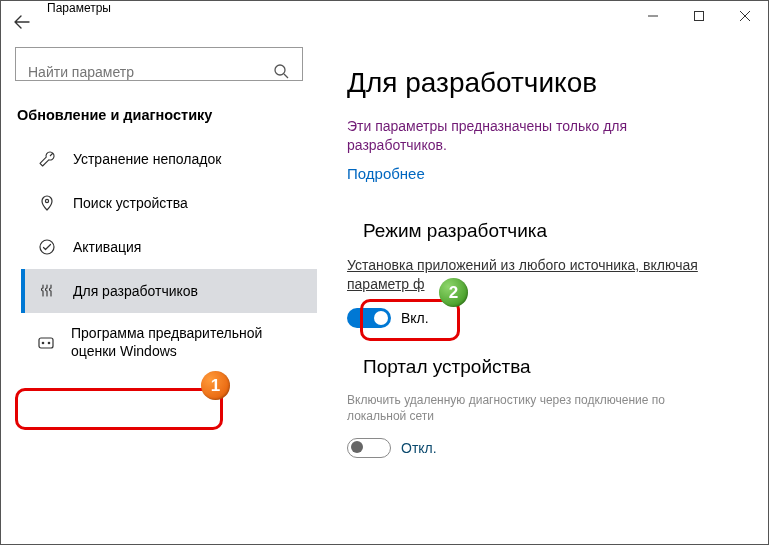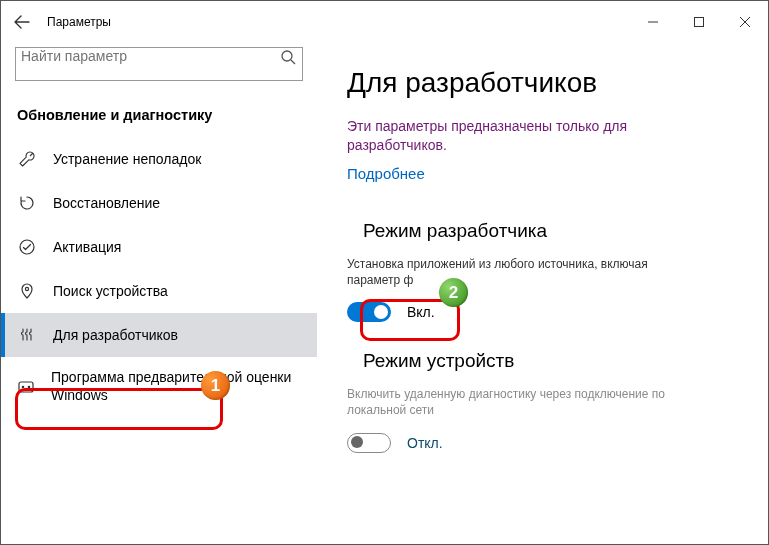--- a/index.html
+++ b/index.html
@@ -1,51 +1,51 @@
 <!DOCTYPE html>
 <html><head>
 <meta charset="utf-8">
 <style>
   * { box-sizing: border-box; margin: 0; padding: 0; font-family: "Segoe UI", Arial, sans-serif; }
   body { background: #fff; width: 769px; height: 545px; overflow: hidden; }
   .window { width: 769px; height: 545px; border: 1px solid #555; background: #fff; display: flex; flex-direction: column; position: relative; }
-  .titlebar { height: 42px; display: flex; align-items: center; background: #fff; border-bottom: none; }
+  .titlebar { height: 42px; display: flex; align-items: flex-start; background: #fff; border-bottom: none; }
   .back-btn { width: 42px; height: 42px; display: flex; align-items: center; justify-content: center; cursor: pointer; }
   .titlebar-title { font-size: 12px; margin-left: 4px; color: #000; }
   .winctrls { margin-left: auto; display: flex; }
   .winctrl { width: 46px; height: 30px; display: flex; align-items: center; justify-content: center; cursor: pointer; }
   .body { flex: 1; display: flex; overflow: hidden; }
   .sidebar { width: 316px; background: #fff; border-right: none; padding: 0; display: flex; flex-direction: column; }
   .nav-home { display: flex; align-items: center; padding: 10px 16px 10px 16px; cursor: pointer; }
   .nav-home .icon { width: 20px; height: 20px; margin-right: 14px; display:flex; align-items:center; justify-content:center; }
   .nav-home span.label { font-size: 14px; }
   .search-wrap { padding: 4px 14px 8px 14px; }
-  .search { border: 1px solid #999; height: 34px; display: flex; align-items: flex-start; padding: 0 5px; background: #fff; }
+  .search { border: 1px solid #999; height: 34px; display: flex; align-items: flex-end; padding: 0 12px; background: #fff; }
   .search input { border: none; outline: none; flex: 1; font-size: 14px; color: #666; background: transparent; }
   .search .sicon { width: 18px; height: 18px; display:flex; align-items:center; justify-content:center; }
   .section-header { font-weight: 600; font-size: 14.5px; padding: 18px 16px 14px 16px; }
-  .nav-item { display: flex; align-items: center; padding: 12px 16px; cursor: pointer; position: relative; }
+  .nav-item { display: flex; align-items: center; padding: 12px 16px; cursor: pointer; position: relative; margin-left: 20px; }
   .nav-item .icon { width: 20px; height: 20px; margin-right: 16px; display:flex; align-items:center; justify-content:center; }
   .nav-item .label { font-size: 14px; }
   .nav-item.selected { background: #dadce0; }
   .nav-item.selected::before { content: ""; position: absolute; left: 0; top: 0; bottom: 0; width: 4px; background: #0078d4; }
   .nav-item.twoline .label { line-height: 1.25; }
   .content { flex: 1; padding: 24px 30px 10px 30px; overflow: auto; }
   .content h1 { font-size: 28px; font-weight: 400; margin-bottom: 18px; }
   .desc { font-size: 14px; color: #701a75; margin-bottom: 10px; max-width: 360px; line-height: 1.35; }
   .link { color: #0067c0; font-size: 15px; cursor: pointer; display: inline-block; margin-bottom: 30px; }
   .subhead { font-size: 19px; font-weight: 400; margin-bottom: 14px; margin-top: 8px; margin-left: 16px; }
-  .sub-desc { font-size: 12px; color: #333; margin-bottom: 14px; max-width: 370px; line-height: 1.35; }
+  .sub-desc { font-size: 14px; color: #333; margin-bottom: 14px; max-width: 370px; line-height: 1.35; text-decoration: underline; }
   .toggle-row { display: flex; align-items: center; margin-bottom: 28px; }
   .toggle { width: 44px; height: 20px; border-radius: 10px; position: relative; }
   .toggle.on { background: #0078d4; }
   .toggle.on .knob { position: absolute; right: 3px; top: 3px; width: 14px; height: 14px; background: #fff; border-radius: 50%; }
   .toggle.off { background: #fff; border: 1.5px solid #8a8a8a; }
   .toggle.off .knob { position: absolute; left: 3px; top: 2px; width: 12px; height: 12px; background: #666; border-radius: 50%; }
-  .toggle-label { font-size: 14px; margin-left: 16px; }
+  .toggle-label { font-size: 14px; margin-left: 10px; }
   .portal-desc { color: #8a8a8a; font-size: 12px; margin-bottom: 14px; max-width: 370px; line-height: 1.35; }
   .portal-toggle-label { color: #0c4a6e; }
   .hl1 { position: absolute; border: 3.5px solid #e40000; border-radius: 10px; pointer-events: none; }
   .badge { position: absolute; width: 29px; height: 29px; border-radius: 50%; display:flex; align-items:center; justify-content:center; color:#fff; font-weight:700; font-size:17px; pointer-events:none; }
   .badge.b1 { background: radial-gradient(circle at 32% 30%, #ff9a3a, #e05400); box-shadow: inset -1px -1px 2px rgba(0,0,0,.25); }
   .badge.b2 { background: radial-gradient(circle at 32% 30%, #8fd66c, #2f8b12); box-shadow: inset -1px -1px 2px rgba(0,0,0,.25); }
   svg { display:block; }
 </style>
 </head>
 <body>
@@ -99,47 +99,39 @@
 
       <div class="nav-item">
         <span class="icon">
           <svg width="18" height="18" viewBox="0 0 18 18">
               <path d="M12 2a4 4 0 0 0-3.8 5.2L2 13.4l2.6 2.6 6.2-6.2A4 4 0 1 0 12 2z M12 6 l3-3" stroke="#333" stroke-width="1.1" fill="none" stroke-linejoin="round"></path>
             </svg>
         </span>
         <span class="label">Устранение неполадок</span>
       </div>
 
+
       <div class="nav-item">
         <span class="icon">
           <svg width="18" height="18" viewBox="0 0 18 18">
-              <path d="M9 3a6 6 0 1 1-5.7 4.1 M3 3v4h4" stroke="#333" stroke-width="1.2" fill="none" stroke-linecap="round" stroke-linejoin="round"></path>
+              <path d="M9 2a5 5 0 0 1 5 5c0 4-5 9-5 9s-5-5-5-9a5 5 0 0 1 5-5z" stroke="#333" stroke-width="1.2" fill="none"></path>
+              <circle cx="9" cy="7" r="1.6" stroke="#333" stroke-width="1.2" fill="none"></circle>
             </svg>
         </span>
-        <span class="label">Восстановление</span>
+        <span class="label">Поиск устройства</span>
       </div>
 
       <div class="nav-item">
         <span class="icon">
           <svg width="18" height="18" viewBox="0 0 18 18">
               <circle cx="9" cy="9" r="7" stroke="#333" stroke-width="1.2" fill="none"></circle>
               <path d="M5.5 9.5 l2 2 l5-5" stroke="#333" stroke-width="1.2" fill="none" stroke-linecap="round" stroke-linejoin="round"></path>
             </svg>
         </span>
         <span class="label">Активация</span>
-      </div>
-
-      <div class="nav-item">
-        <span class="icon">
-          <svg width="18" height="18" viewBox="0 0 18 18">
-              <path d="M9 2a5 5 0 0 1 5 5c0 4-5 9-5 9s-5-5-5-9a5 5 0 0 1 5-5z" stroke="#333" stroke-width="1.2" fill="none"></path>
-              <circle cx="9" cy="7" r="1.6" stroke="#333" stroke-width="1.2" fill="none"></circle>
-            </svg>
-        </span>
-        <span class="label">Поиск устройства</span>
       </div>
 
       <div class="nav-item selected">
         <span class="icon">
           <svg width="18" height="18" viewBox="0 0 18 18">
               <path d="M5 3v3 M9 3v3 M13 3v3 M5 6a1.5 1.5 0 1 0 0 3 M9 6a1.5 1.5 0 1 0 0 3 M13 6a1.5 1.5 0 1 0 0 3 M5 9v5 M9 9v5 M13 9v5" stroke="#333" stroke-width="1.1" fill="none" stroke-linecap="round"></path>
             </svg>
         </span>
         <span class="label">Для разработчиков</span>
       </div>
@@ -166,21 +158,21 @@
         <span>Установка приложений из любого источника, включая</span><br>
         <span>параметр ф</span>
       </div>
       <div class="toggle-row">
         <div class="toggle on">
             <div class="knob"></div>
           </div>
         <span class="toggle-label">Вкл.</span>
       </div>
 
-      <div class="subhead">Режим устройств</div>
+      <div class="subhead">Портал устройства</div>
       <div class="portal-desc">Включить удаленную диагностику через подключение по локальной сети</div>
       <div class="toggle-row">
         <div class="toggle off">
             <div class="knob"></div>
           </div>
         <span class="toggle-label portal-toggle-label">Откл.</span>
       </div>
     </div>
   </div>
 

